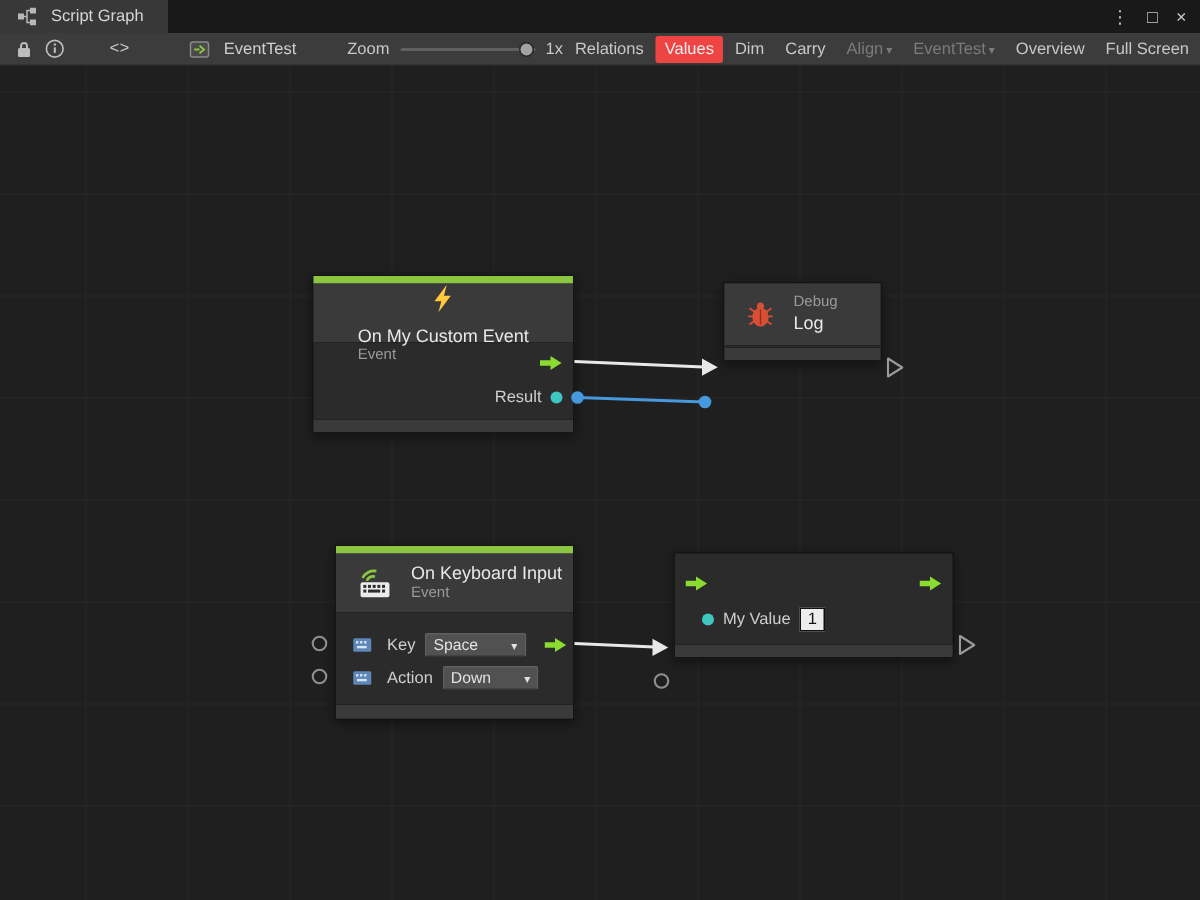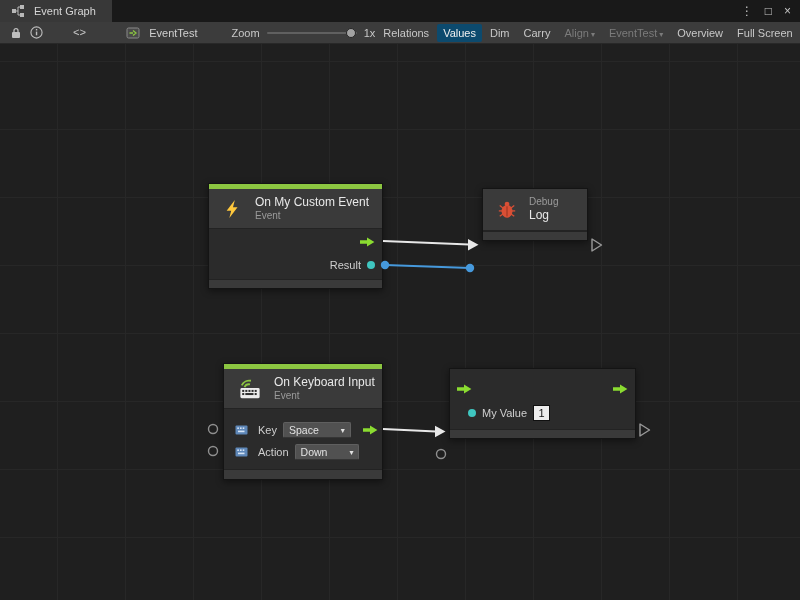--- a/index.html
+++ b/index.html
@@ -20,21 +20,21 @@
        font-size:11px;color:#C8C8C8;padding:0 6px;border-bottom:1px solid #282828;box-sizing:border-box;}
   .tb-icon{display:flex;align-items:center;margin:0 4px;}
   .code-btn{font-family:"Liberation Mono",monospace;font-size:11px;color:#c8c8c8;margin:0 6px 0 26px;}
   .asset{display:flex;align-items:center;gap:5px;margin-left:30px;color:#d0d0d0;}
   .zoom-group{display:flex;align-items:center;margin-left:34px;}
   .zoom-track{position:relative;width:90px;height:2px;background:#606060;border-radius:1px;margin:0 7px;}
   .zoom-knob{position:absolute;right:1px;top:-4px;width:10px;height:10px;border-radius:50%;
        background:#A2A2A2;border:1px solid #262626;box-sizing:border-box;}
   .tb-buttons{margin-left:auto;display:flex;align-items:center;}
   .tb-btn{padding:3px 6px;border-radius:2px;margin-left:2px;white-space:nowrap;color:#C8C8C8;}
-  .tb-btn.active{background:#0c4a6e;color:#EFEFEF;}
+  .tb-btn.active{background:#ef4444;color:#EFEFEF;}
   .tb-btn.disabled{color:#7b7b7b;}
   .dd-caret{font-size:8px;margin-left:2px;}
   
   .canvas{position:absolute;top:44px;left:0;width:800px;height:556px;background-color:#1F1F1F;
     background-image:
       linear-gradient(to right, #272727 1px, transparent 1px),
       linear-gradient(to bottom, #272727 1px, transparent 1px);
     background-size:68px 68px;background-position:57px 17px;}
   .edges{position:absolute;top:0;left:0;}
   
@@ -69,21 +69,21 @@
 <div class="tabbar">
   <div class="tab">
     <span class="tb-icon">
       <svg width="12" height="12" viewBox="0 0 12 12">
           <rect x="0" y="4" width="4" height="4" fill="#b8b8b8"></rect>
           <rect x="8" y="0" width="4" height="4" fill="#b8b8b8"></rect>
           <rect x="8" y="8" width="4" height="4" fill="#b8b8b8"></rect>
           <path d="M4 6 h2 M6 6 V2 h2 M6 6 v4 h2" stroke="#b8b8b8" fill="none"></path>
         </svg>
     </span>
-    <span>Event Graph</span>
+    <span>Script Graph</span>
   </div>
   <div class="win-controls">
     <span>⋮</span>
     <span>□</span>
     <span>×</span>
   </div>
 </div>
 
 <div class="toolbar">
   <span class="tb-icon">
@@ -125,21 +125,21 @@
     <span class="tb-btn disabled"><span>EventTest</span><span class="dd-caret">▾</span></span>
     <span class="tb-btn">Overview</span>
     <span class="tb-btn">Full Screen</span>
   </span>
 </div>
 
 <div class="canvas">
 
   <div class="node" style="left:208px;top:139px;width:173px;">
     <div class="node-topbar"></div>
-    <div class="node-header" style="height:40px;">
+    <div class="node-header" style="height:40px;flex-direction:column;">
       <span class="tb-icon">
         <svg width="20" height="20" viewBox="0 0 22 22">
             <path d="M13 1 L4 13 h5 l-2 8 9-12 h-5 z" fill="#FFC83D"></path>
           </svg>
       </span>
       <span class="htxt">
         <span class="title">On My Custom Event</span>
         <span class="subtitle">Event</span>
       </span>
     </div>

